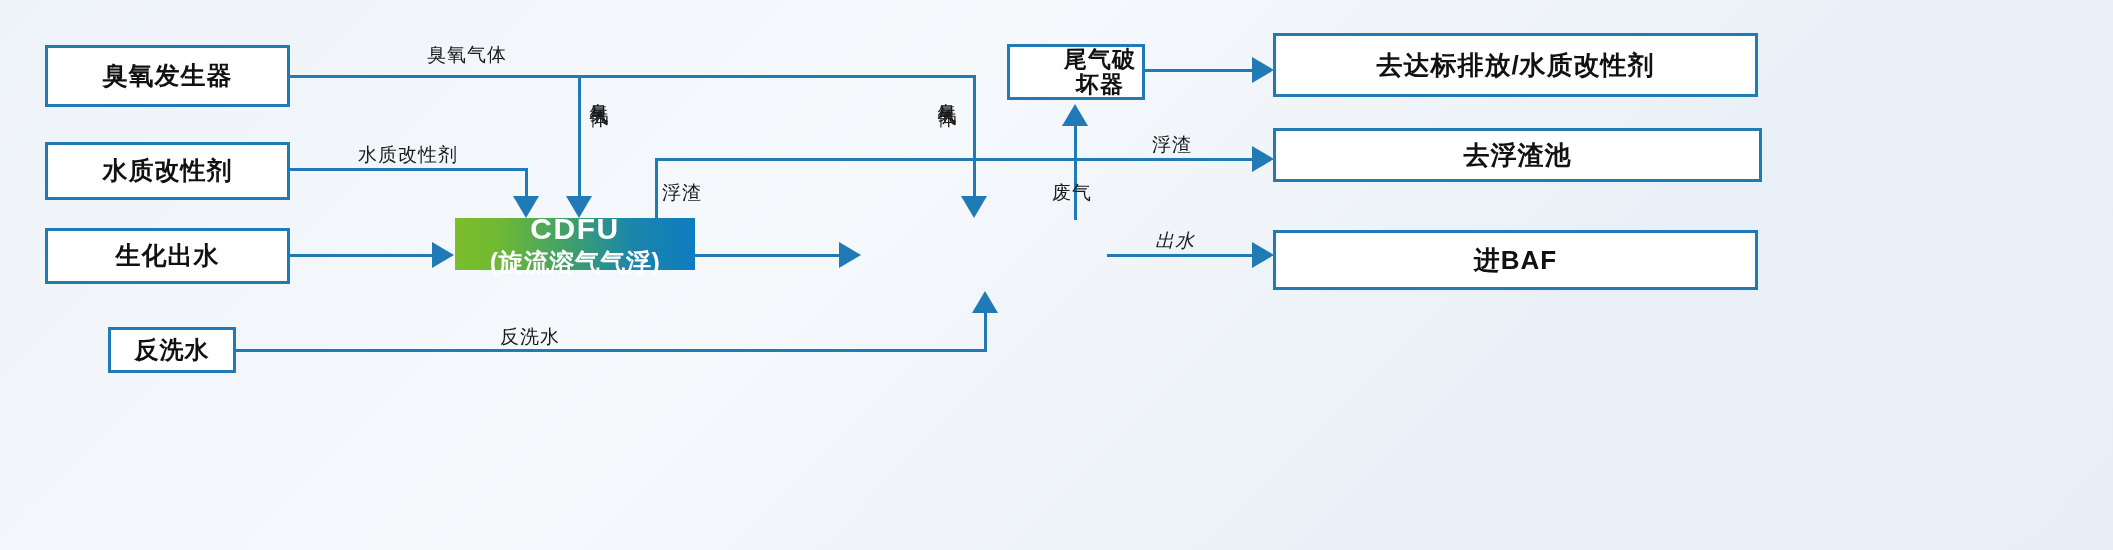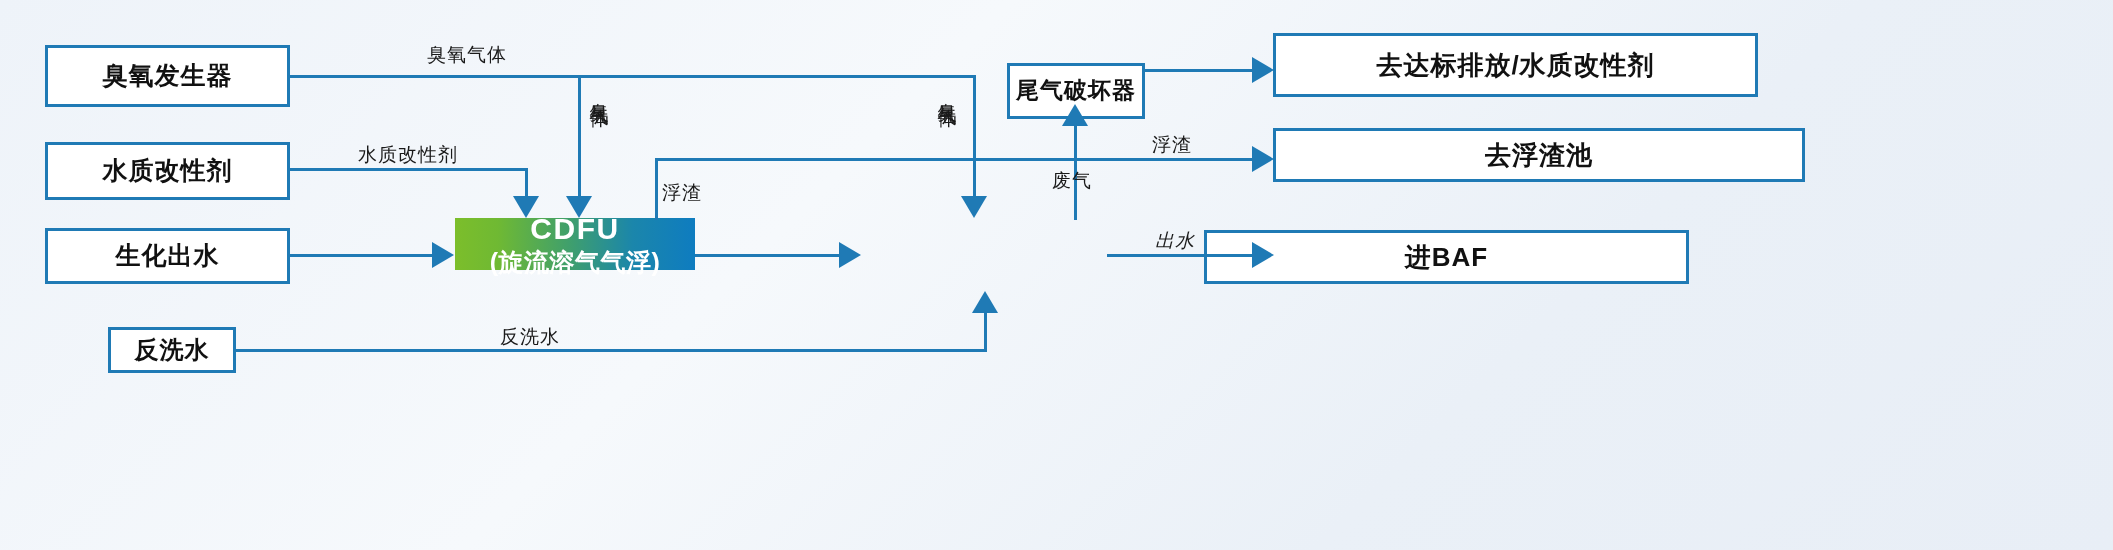--- a/index.html
+++ b/index.html
@@ -86,33 +86,33 @@
   <div class="box" style="left:108px;top:327px;width:128px;height:46px;font-size:24px;">
     <span>反洗水</span>
   </div>
 
   <div class="unit" style="left:455px;top:218px;width:240px;height:52px;">
     <div class="code">CDFU</div>
     <div class="sub">(旋流溶气气浮)</div>
   </div>
 
 
-  <div class="box" style="left:1007px;top:63px;width:138px;height:56px;font-size:23px;">
+  <div class="box" style="left:1007px;top:44px;width:138px;height:56px;font-size:23px;padding-left:48px;">
     <span>尾气破坏器</span>
   </div>
 
   <div class="box" style="left:1273px;top:33px;width:485px;height:64px;font-size:26px;">
     <span>去达标排放/水质改性剂</span>
   </div>
 
-  <div class="box" style="left:1273px;top:128px;width:532px;height:54px;font-size:26px;">
+  <div class="box" style="left:1273px;top:128px;width:489px;height:54px;font-size:26px;">
     <span>去浮渣池</span>
   </div>
 
-  <div class="box" style="left:1204px;top:230px;width:485px;height:54px;font-size:26px;">
+  <div class="box" style="left:1273px;top:230px;width:485px;height:60px;font-size:26px;">
     <span>进BAF</span>
   </div>
 
   <div class="h" style="left:290px;top:75px;width:290px;"></div>
   <div class="v" style="left:578px;top:75px;height:122px;"></div>
   <div class="arr arr-d" style="left:566px;top:196px;"></div>
   <div class="lbl" style="left:427px;top:42px;">臭氧气体</div>
   <div class="lbl-v" style="left:586px;top:88px;">臭氧气体</div>
 
   <div class="h" style="left:578px;top:75px;width:397px;"></div>
@@ -139,21 +139,21 @@
 
   <div class="h" style="left:1130px;top:158px;width:125px;"></div>
   <div class="arr arr-r" style="left:1252px;top:146px;"></div>
   <div class="lbl" style="left:1152px;top:132px;">浮渣</div>
 
   <div class="h" style="left:695px;top:254px;width:145px;"></div>
   <div class="arr arr-r" style="left:839px;top:242px;"></div>
 
   <div class="v" style="left:1074px;top:125px;height:95px;"></div>
   <div class="arr arr-u" style="left:1062px;top:104px;"></div>
-  <div class="lbl" style="left:1052px;top:168px;">废气</div>
+  <div class="lbl" style="left:1052px;top:180px;">废气</div>
 
   <div class="h" style="left:1145px;top:69px;width:110px;"></div>
   <div class="arr arr-r" style="left:1252px;top:57px;"></div>
 
   <div class="h" style="left:1107px;top:254px;width:148px;"></div>
   <div class="arr arr-r" style="left:1252px;top:242px;"></div>
   <div class="lbl" style="left:1155px;top:228px;font-style:italic;">出水</div>
 
 </div>
 

